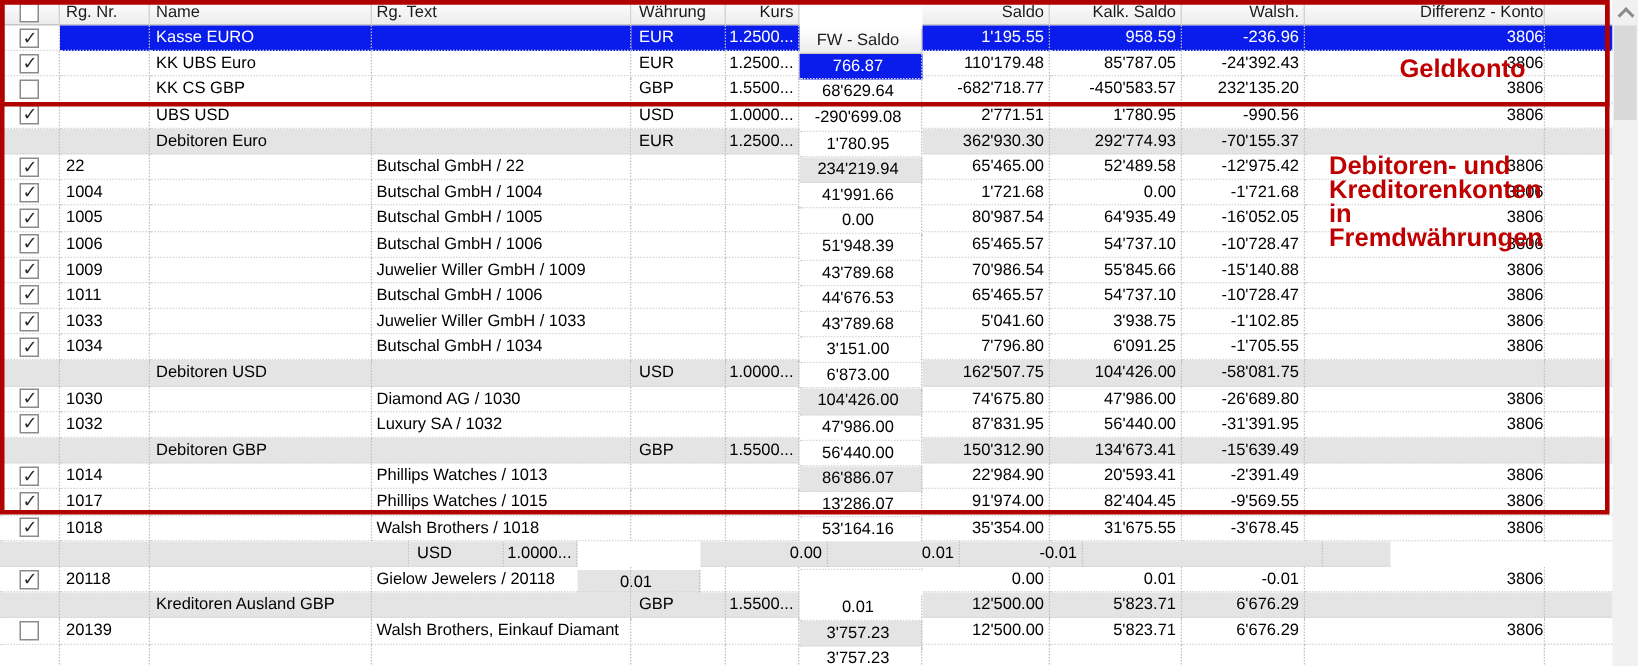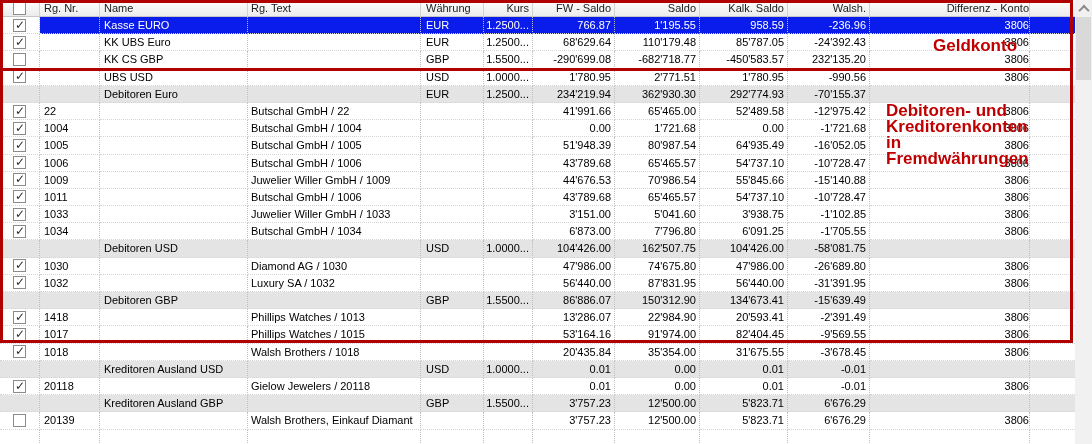--- a/index.html
+++ b/index.html
@@ -21,21 +21,21 @@
   .row.group .cell{background:var(--grpgray);}
   .row.selected .cell:not(.c-cb){background:var(--sel);color:#fff;}
 
   
   .c-cb{width:40px;display:flex;align-items:center;padding-left:13px;}
   .c-rg_nr{width:60px;padding-left:4px;text-align:left;}
   .c-name{width:148px;padding-left:4px;text-align:left;}
   .c-rg_text{width:173px;padding-left:3px;text-align:left;}
   .c-waehrung{width:63px;padding-left:5px;text-align:left;}
   .c-kurs{width:49px;padding-right:3px;text-align:right;}
-  .c-fw_saldo{width:82px;padding-right:3px;text-align:right;}
+  .c-fw_saldo{width:82px;padding-right:3px;text-align:center;margin-top:19px;}
   .c-saldo{width:85px;padding-right:3px;text-align:right;}
   .c-kalk_saldo{width:88px;padding-right:3px;text-align:right;}
   .c-diff{width:82px;padding-right:3px;text-align:right;}
   .c-differenz_konto{width:160px;padding-left:3px;text-align:right;}
   .c-filler{width:45px;border-right:none;}
 
   
   .checkbox{position:relative;display:inline-block;width:13px;height:13px;
             box-sizing:border-box;border:1px solid #8b8b8b;background:#fff;}
   .checkbox.checked::after{content:"\2713";position:absolute;left:1px;top:-3px;
@@ -345,21 +345,21 @@
           <div class="cell c-saldo">150'312.90</div>
           <div class="cell c-kalk_saldo">134'673.41</div>
           <div class="cell c-diff">-15'639.49</div>
           <div class="cell c-differenz_konto"></div>
           <div class="cell c-filler"></div>
         </div>
         <div class="row">
           <div class="cell c-cb">
             <span class="checkbox checked"></span>
           </div>
-          <div class="cell c-rg_nr">1418</div>
+          <div class="cell c-rg_nr">1014</div>
           <div class="cell c-name"></div>
           <div class="cell c-rg_text">Phillips Watches / 1013</div>
           <div class="cell c-waehrung"></div>
           <div class="cell c-kurs"></div>
           <div class="cell c-fw_saldo">13'286.07</div>
           <div class="cell c-saldo">22'984.90</div>
           <div class="cell c-kalk_saldo">20'593.41</div>
           <div class="cell c-diff">-2'391.49</div>
           <div class="cell c-differenz_konto">3806</div>
           <div class="cell c-filler"></div>
@@ -392,21 +392,20 @@
           <div class="cell c-fw_saldo">20'435.84</div>
           <div class="cell c-saldo">35'354.00</div>
           <div class="cell c-kalk_saldo">31'675.55</div>
           <div class="cell c-diff">-3'678.45</div>
           <div class="cell c-differenz_konto">3806</div>
           <div class="cell c-filler"></div>
         </div>
         <div class="row group">
           <div class="cell c-cb"></div>
           <div class="cell c-rg_nr"></div>
-          <div class="cell c-name">Kreditoren Ausland USD</div>
           <div class="cell c-rg_text"></div>
           <div class="cell c-waehrung">USD</div>
           <div class="cell c-kurs">1.0000...</div>
           <div class="cell c-fw_saldo">0.01</div>
           <div class="cell c-saldo">0.00</div>
           <div class="cell c-kalk_saldo">0.01</div>
           <div class="cell c-diff">-0.01</div>
           <div class="cell c-differenz_konto"></div>
           <div class="cell c-filler"></div>
         </div>

